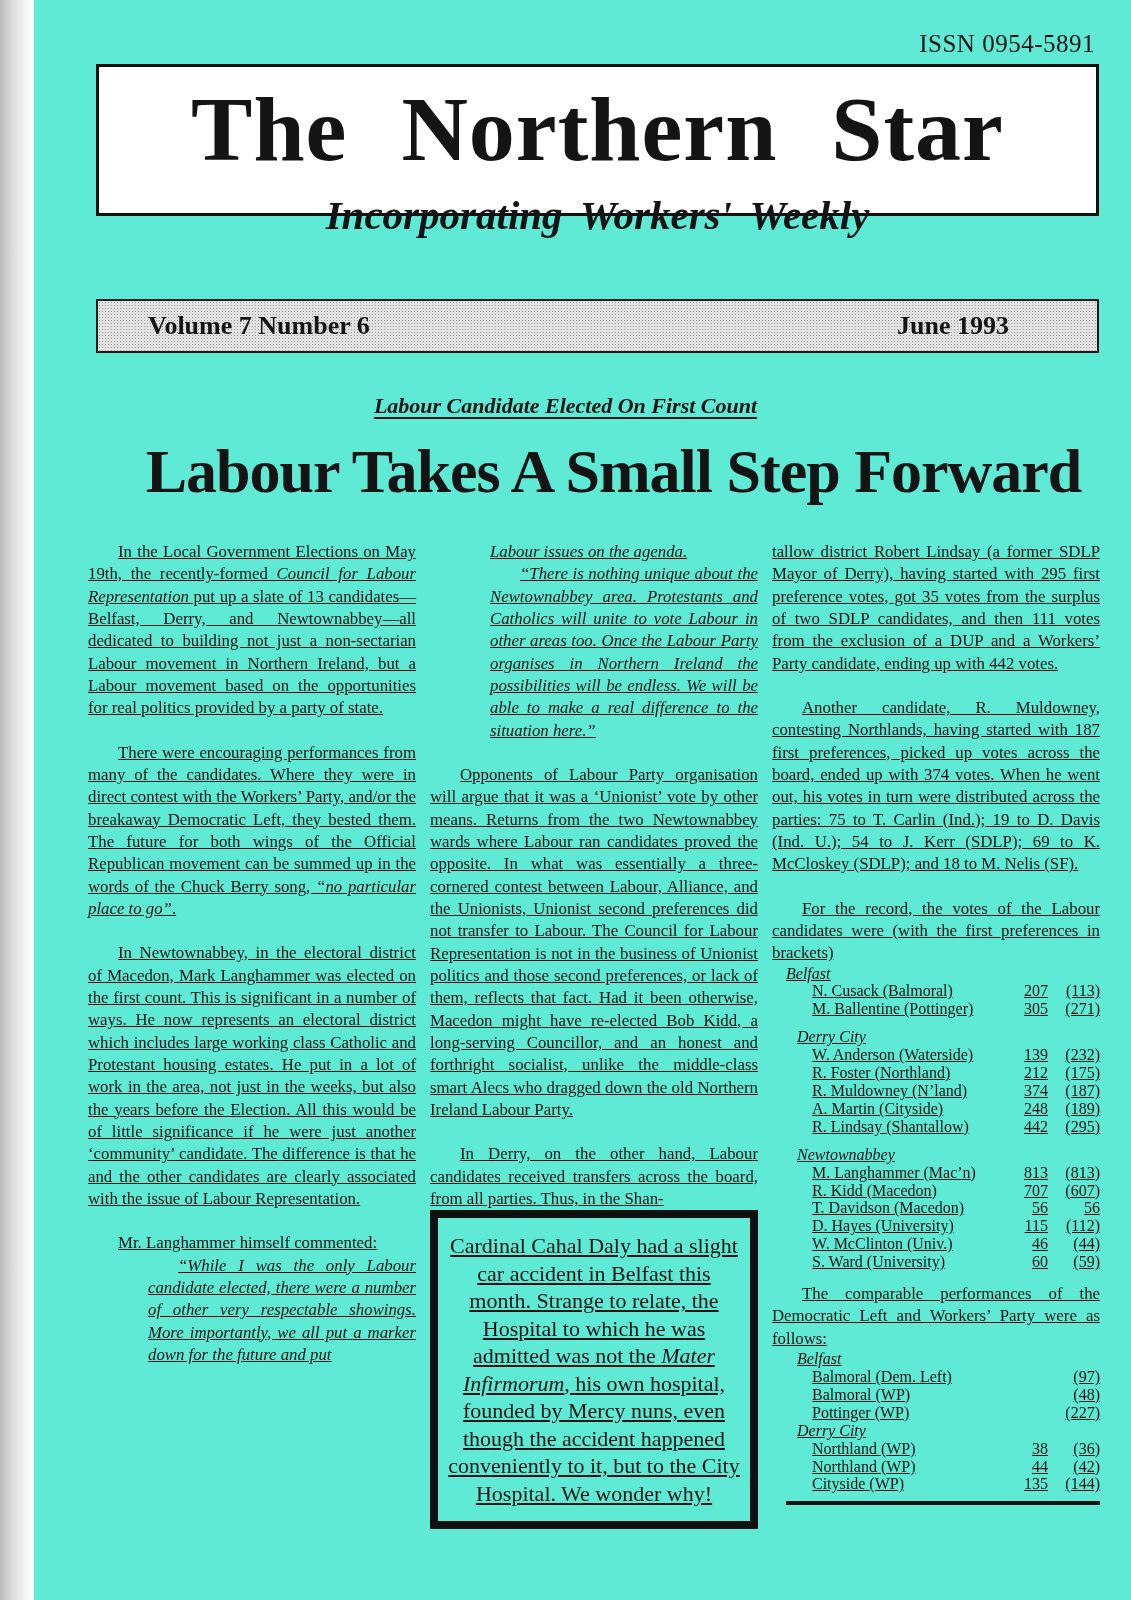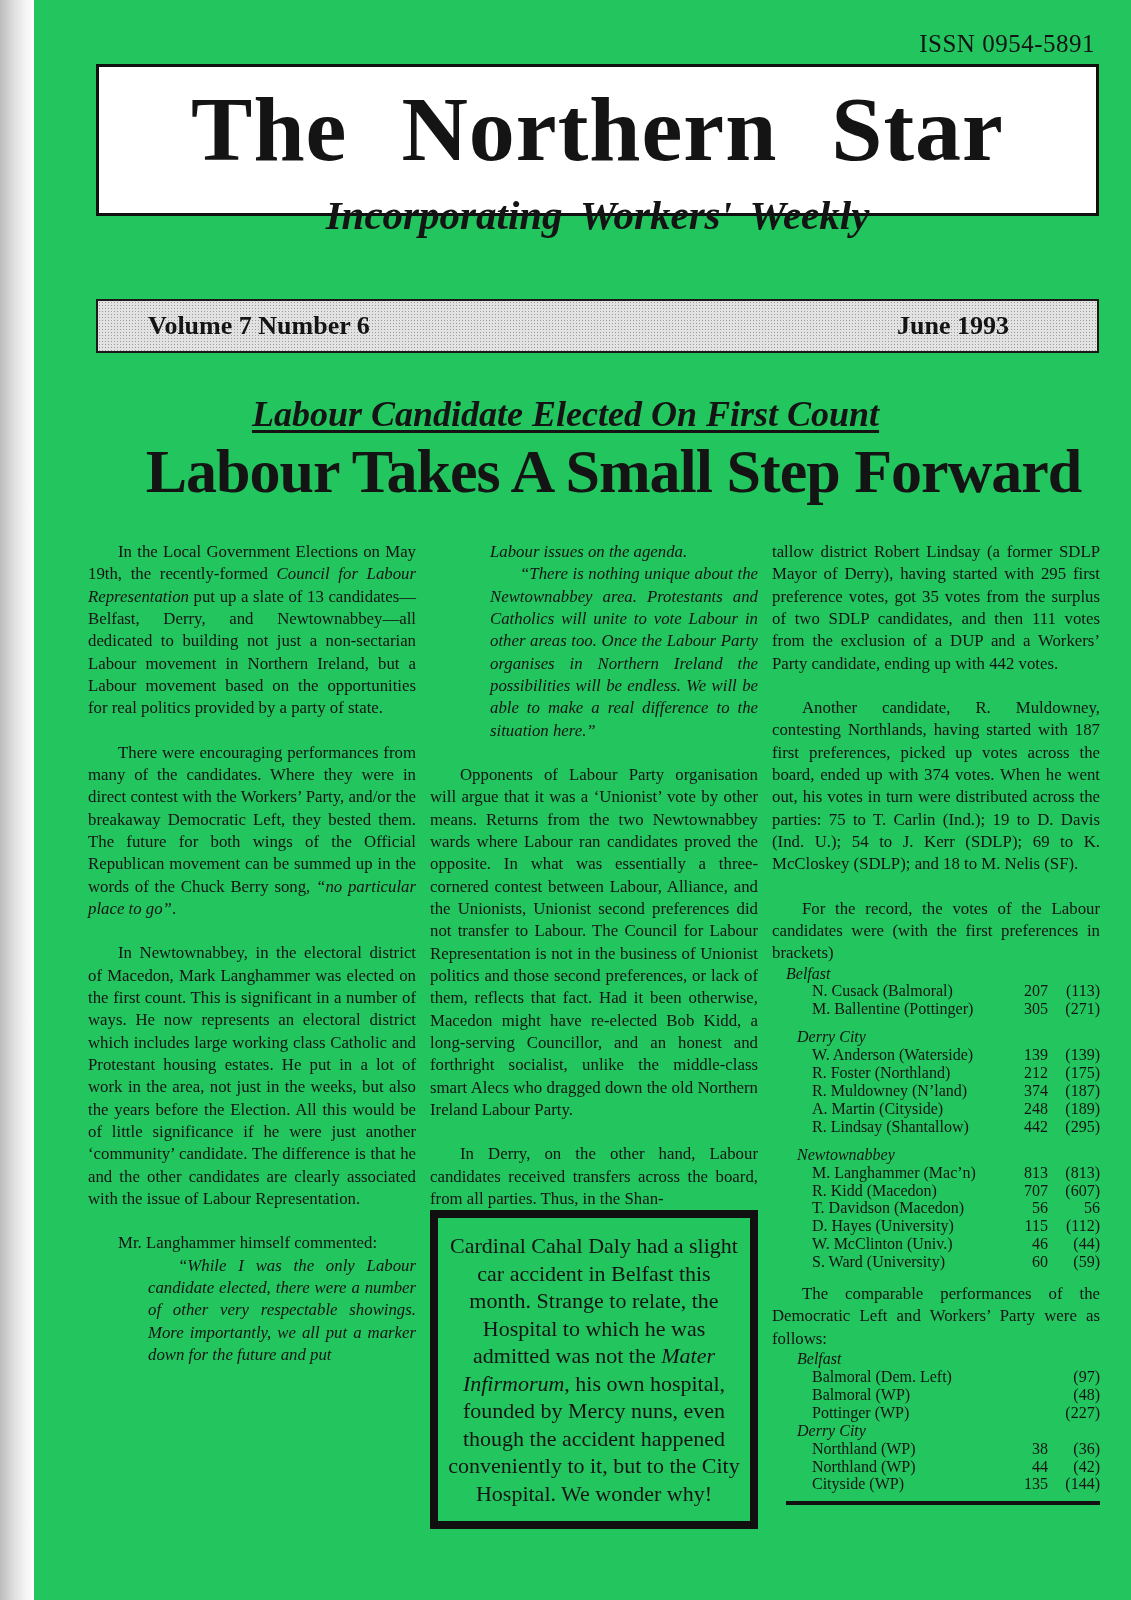--- a/index.html
+++ b/index.html
@@ -1,18 +1,18 @@
 <!DOCTYPE html>
 <html><head>
 <meta charset="utf-8">
 <style>
   html,body{margin:0;padding:0;background:#9a9a9a;}
   .page{
     position:relative;width:1131px;height:1600px;margin:0 auto;
-    background:#22c55e;overflow:hidden;color:#141414;
+    background:#5eead4;overflow:hidden;color:#141414;
     font-family:"Liberation Serif","DejaVu Serif",serif;
   }
   .scan-edge{
     position:absolute;left:0;top:0;bottom:0;width:34px;
     background:linear-gradient(90deg,#bcbcbc 0,#dedede 40%,#f4f4f4 75%,#ffffff 100%);
   }
   .issn{
     position:absolute;top:30px;right:36px;
     font-size:25px;letter-spacing:.5px;
   }
@@ -32,30 +32,30 @@
     border:2px solid #1a1a1a;
     background-color:#e2e2e2;
     background-image:radial-gradient(#9b9b9b 22%,transparent 26%);
     background-size:3px 3px;
     display:flex;justify-content:space-between;align-items:center;
     padding:0 88px 0 50px;
     font-size:26px;font-weight:bold;
   }
   .kicker{
     position:absolute;top:393px;left:0;width:100%;text-align:center;
-    font-size:36px;font-weight:bold;font-style:italic;
+    font-size:22px;font-weight:bold;font-style:italic;
   }
   .kicker span{text-decoration:underline;text-underline-offset:4px;}
   .headline{
     position:absolute;top:436px;left:0;width:100%;text-align:center;
     font-size:62px;font-weight:bold;letter-spacing:-1px;white-space:nowrap;padding-left:48px;
   }
   .columns{
     position:absolute;top:541px;left:88px;right:31px;bottom:0;
-    display:flex;gap:14px;
+    display:flex;gap:14px;text-decoration:underline;
   }
   .col{flex:1;font-size:16.8px;line-height:1.33;text-align:justify;}
   .col p{margin:0 0 22px 0;}
   .col p.indent{text-indent:30px;}
   .col p.tight{margin-bottom:0;}
   .quote{font-style:italic;margin-left:60px;}
   .quote p{margin:0;}
   .quote p.qindent{text-indent:30px;}
   .quote.cont{margin-bottom:22px;}
   .sidebox{
@@ -136,21 +136,21 @@
               <span class="rname">M. Ballentine (Pottinger)</span>
               <span class="rtotal">305</span>
               <span class="rpref">(271)</span>
             </div>
         </div>
         <div class="rgroup">
           <div class="rheading">Derry City</div>
           <div class="rrow">
               <span class="rname">W. Anderson (Waterside)</span>
               <span class="rtotal">139</span>
-              <span class="rpref">(139)</span>
+              <span class="rpref">(232)</span>
             </div>
           <div class="rrow">
               <span class="rname">R. Foster (Northland)</span>
               <span class="rtotal">212</span>
               <span class="rpref">(175)</span>
             </div>
           <div class="rrow">
               <span class="rname">R. Muldowney (N’land)</span>
               <span class="rtotal">374</span>
               <span class="rpref">(187)</span>

